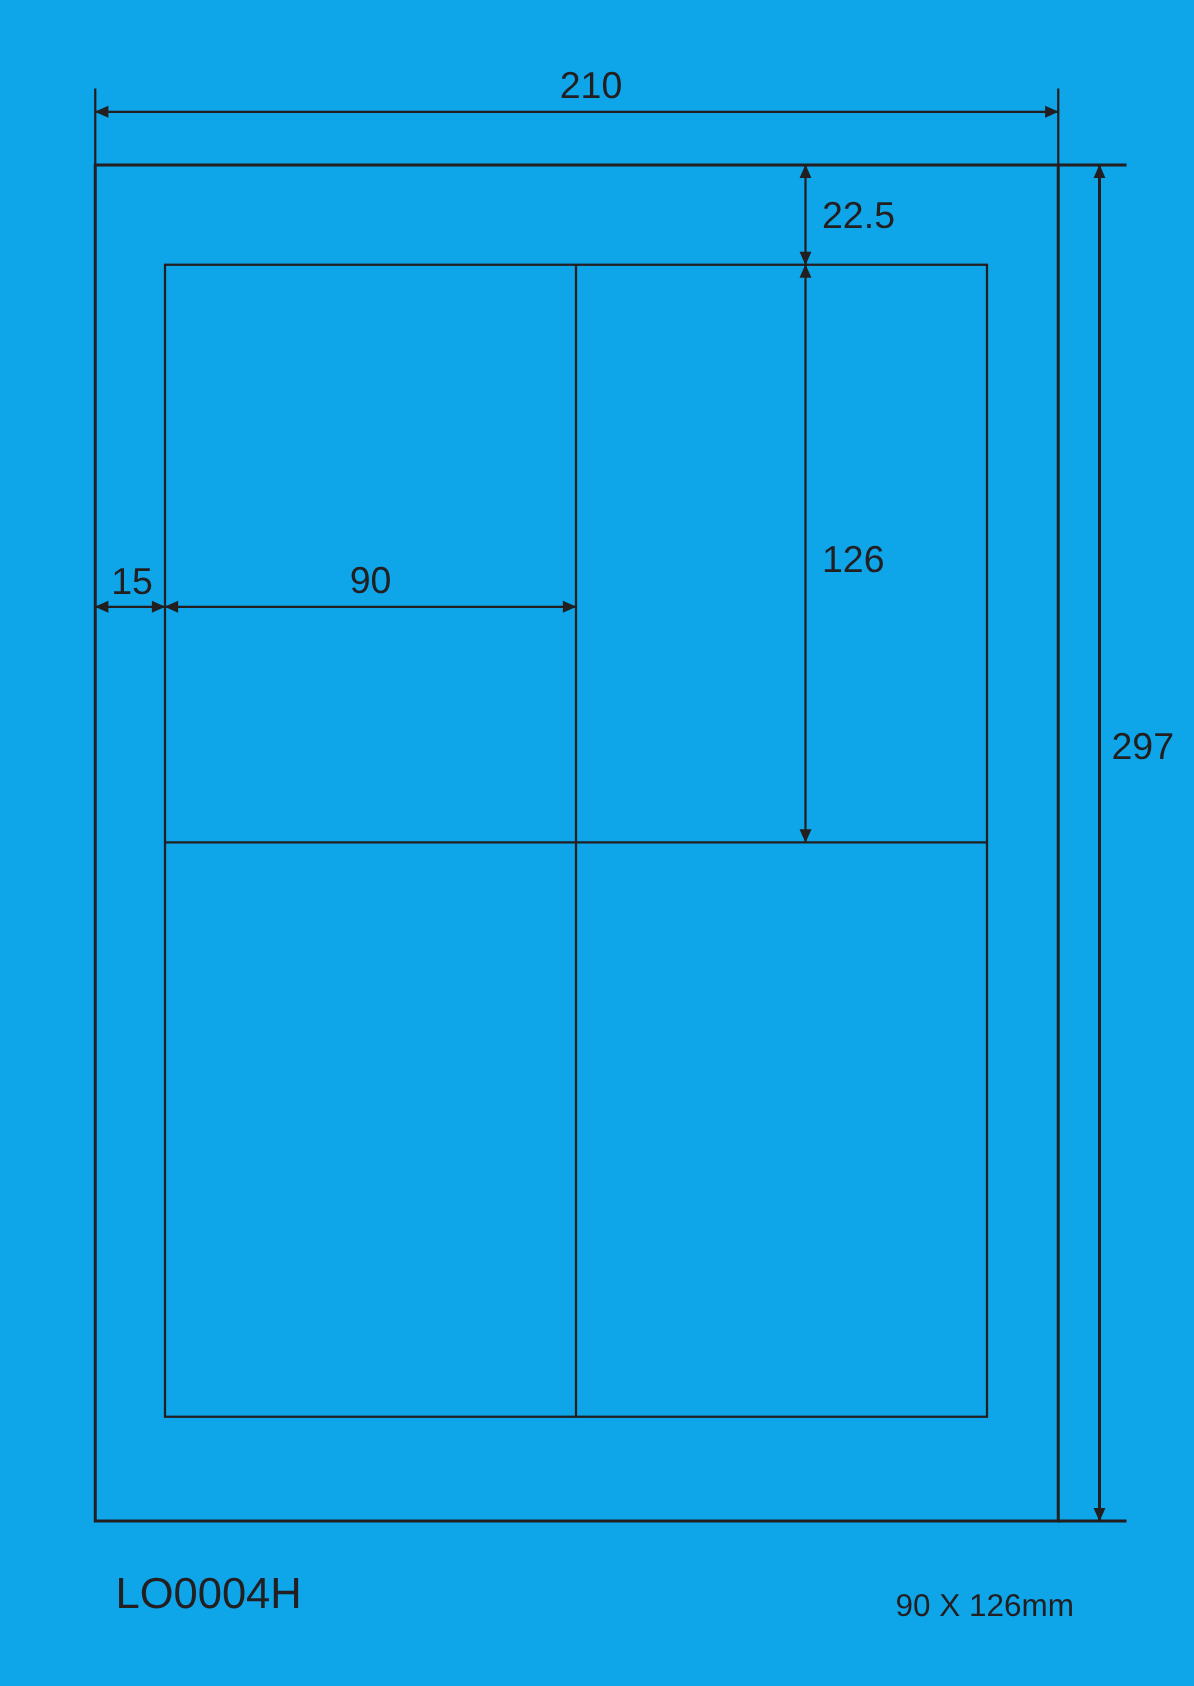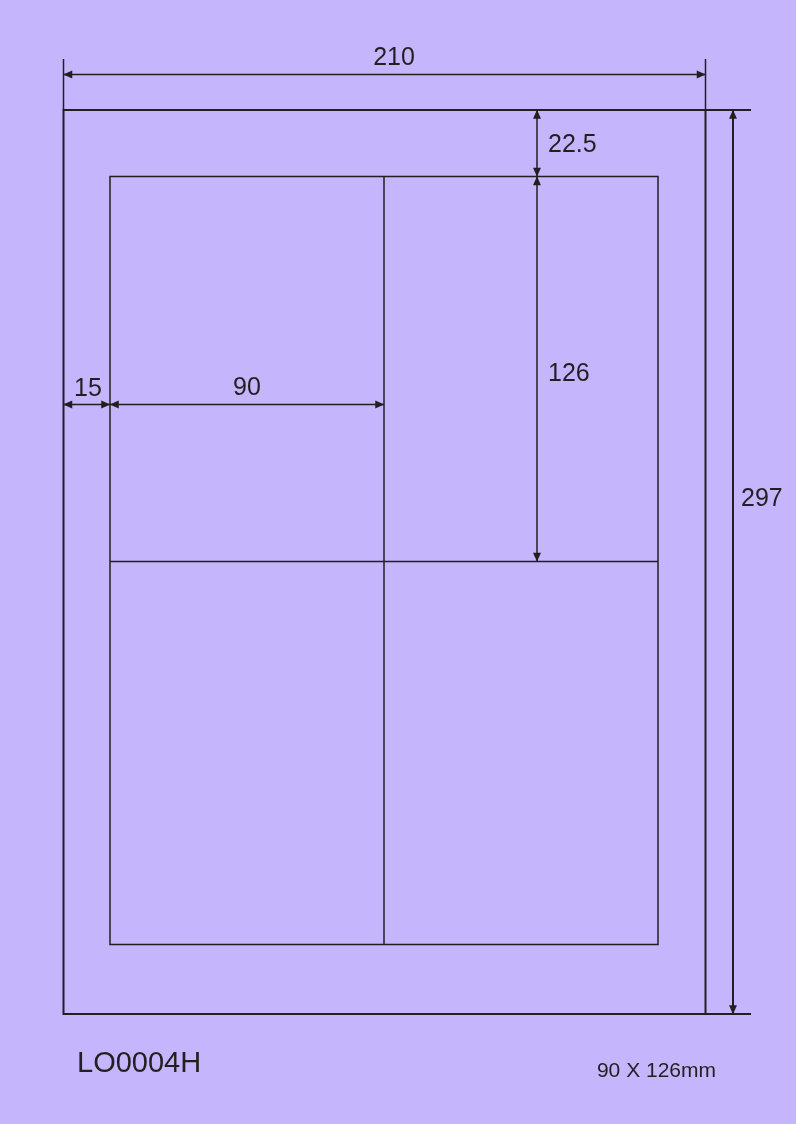--- a/index.html
+++ b/index.html
@@ -1,20 +1,20 @@
 <!DOCTYPE html>
 <html><head>
 <meta charset="utf-8">
 <style>
   html, body { margin: 0; padding: 0; background: #ffffff; }
   .stage {
     position: relative;
     width: 796px;
     height: 1124px;
-    background: #c4b5fd;
+    background: #0ea5e9;
     font-family: "Liberation Sans", "DejaVu Sans", sans-serif;
     overflow: hidden;
     text-align: center;
   }
   svg { display: block; }
   .dim-text {
     font-family: "Liberation Sans", "DejaVu Sans", sans-serif;
     font-size: 25px;
     fill: #231f20;
   }

